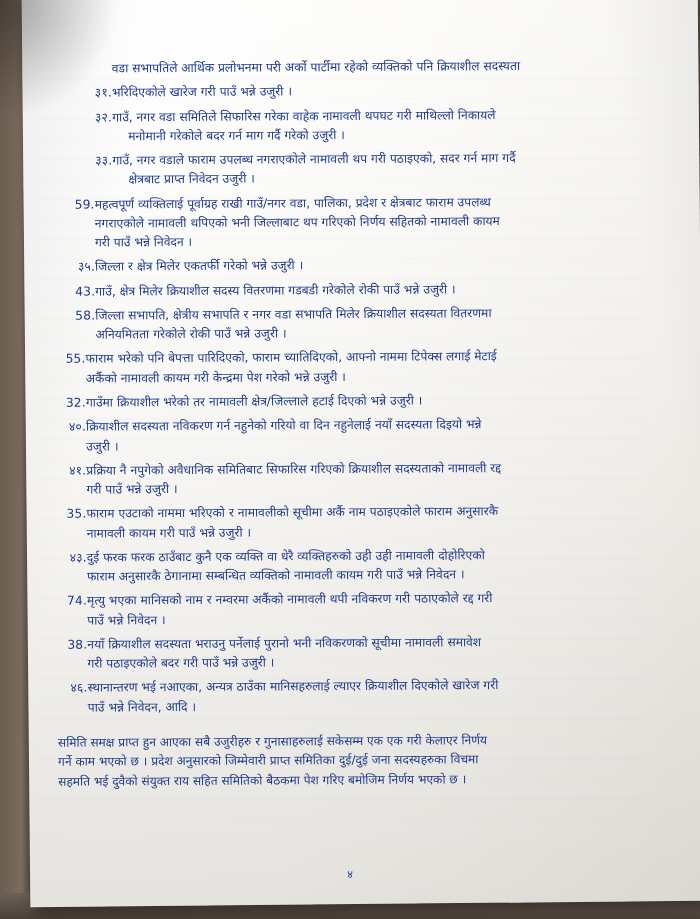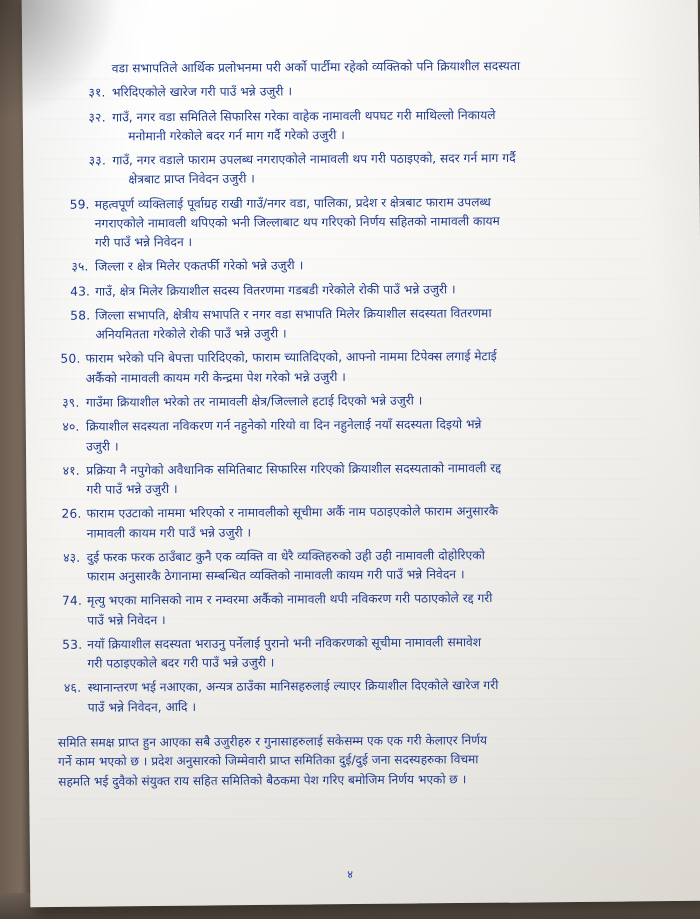--- a/index.html
+++ b/index.html
@@ -69,21 +69,21 @@
     z-index: 3;
   }
   .para {
     display: flex;
     margin-bottom: 5px;
     align-items: flex-start;
   }
   .num {
     flex: 0 0 auto;
     min-width: 30px;
-    text-align: center;
+    text-align: right;
     white-space: nowrap;
     letter-spacing: 0.2px;
   }
   .body {
     flex: 1 1 auto;
   }
   .ln {
     display: block;
     white-space: pre-wrap;
   }
@@ -203,29 +203,29 @@
 
     <div class="para grp-b">
       <span class="num">58.</span>
       <span class="body">
         <span class="ln">जिल्ला सभापति, क्षेत्रीय सभापति र नगर वडा सभापति मिलेर क्रियाशील सदस्यता वितरणमा</span>
         <span class="ln">अनियमितता गरेकोले रोकी पाउँ भन्ने उजुरी ।</span>
       </span>
     </div>
 
     <div class="para grp-c">
-      <span class="num">50.</span>
+      <span class="num">55.</span>
       <span class="body">
         <span class="ln">फाराम भरेको पनि बेपत्ता पारिदिएको, फाराम च्यातिदिएको, आफ्नो नाममा टिपेक्स लगाई मेटाई</span>
         <span class="ln">अर्कैको नामावली कायम गरी केन्द्रमा पेश गरेको भन्ने उजुरी ।</span>
       </span>
     </div>
 
     <div class="para grp-c">
-      <span class="num">३९.</span>
+      <span class="num">32.</span>
       <span class="body">
         <span class="ln">गाउँमा क्रियाशील भरेको तर नामावली क्षेत्र/जिल्लाले हटाई दिएको भन्ने उजुरी ।</span>
       </span>
     </div>
 
     <div class="para grp-c">
       <span class="num">४०.</span>
       <span class="body">
         <span class="ln">क्रियाशील सदस्यता नविकरण गर्न नहुनेको गरियो वा दिन नहुनेलाई नयाँ सदस्यता दिइयो भन्ने</span>
         <span class="ln">उजुरी ।</span>
@@ -234,21 +234,21 @@
 
     <div class="para grp-c">
       <span class="num">४१.</span>
       <span class="body">
         <span class="ln">प्रक्रिया नै नपुगेको अवैधानिक समितिबाट सिफारिस गरिएको क्रियाशील सदस्यताको नामावली रद्द</span>
         <span class="ln">गरी पाउँ भन्ने उजुरी ।</span>
       </span>
     </div>
 
     <div class="para grp-c">
-      <span class="num">26.</span>
+      <span class="num">35.</span>
       <span class="body">
         <span class="ln">फाराम एउटाको नाममा भरिएको र नामावलीको सूचीमा अर्कै नाम पठाइएकोले फाराम अनुसारकै</span>
         <span class="ln">नामावली कायम गरी पाउँ भन्ने उजुरी ।</span>
       </span>
     </div>
 
     <div class="para grp-c">
       <span class="num">४३.</span>
       <span class="body">
         <span class="ln">दुई फरक फरक ठाउँबाट कुनै एक व्यक्ति वा धेरै व्यक्तिहरुको उही उही नामावली दोहोरिएको</span>
@@ -258,21 +258,21 @@
 
     <div class="para grp-c">
       <span class="num">74.</span>
       <span class="body">
         <span class="ln">मृत्यु भएका मानिसको नाम र नम्वरमा अर्कैको नामावली थपी नविकरण गरी पठाएकोले रद्द गरी</span>
         <span class="ln">पाउँ भन्ने निवेदन ।</span>
       </span>
     </div>
 
     <div class="para grp-c">
-      <span class="num">53.</span>
+      <span class="num">38.</span>
       <span class="body">
         <span class="ln">नयाँ क्रियाशील सदस्यता भराउनु पर्नेलाई पुरानो भनी नविकरणको सूचीमा नामावली समावेश</span>
         <span class="ln">गरी पठाइएकोले बदर गरी पाउँ भन्ने उजुरी ।</span>
       </span>
     </div>
 
     <div class="para grp-c">
       <span class="num">४६.</span>
       <span class="body">
         <span class="ln">स्थानान्तरण भई नआएका, अन्यत्र ठाउँका मानिसहरुलाई ल्याएर क्रियाशील दिएकोले खारेज गरी</span>

